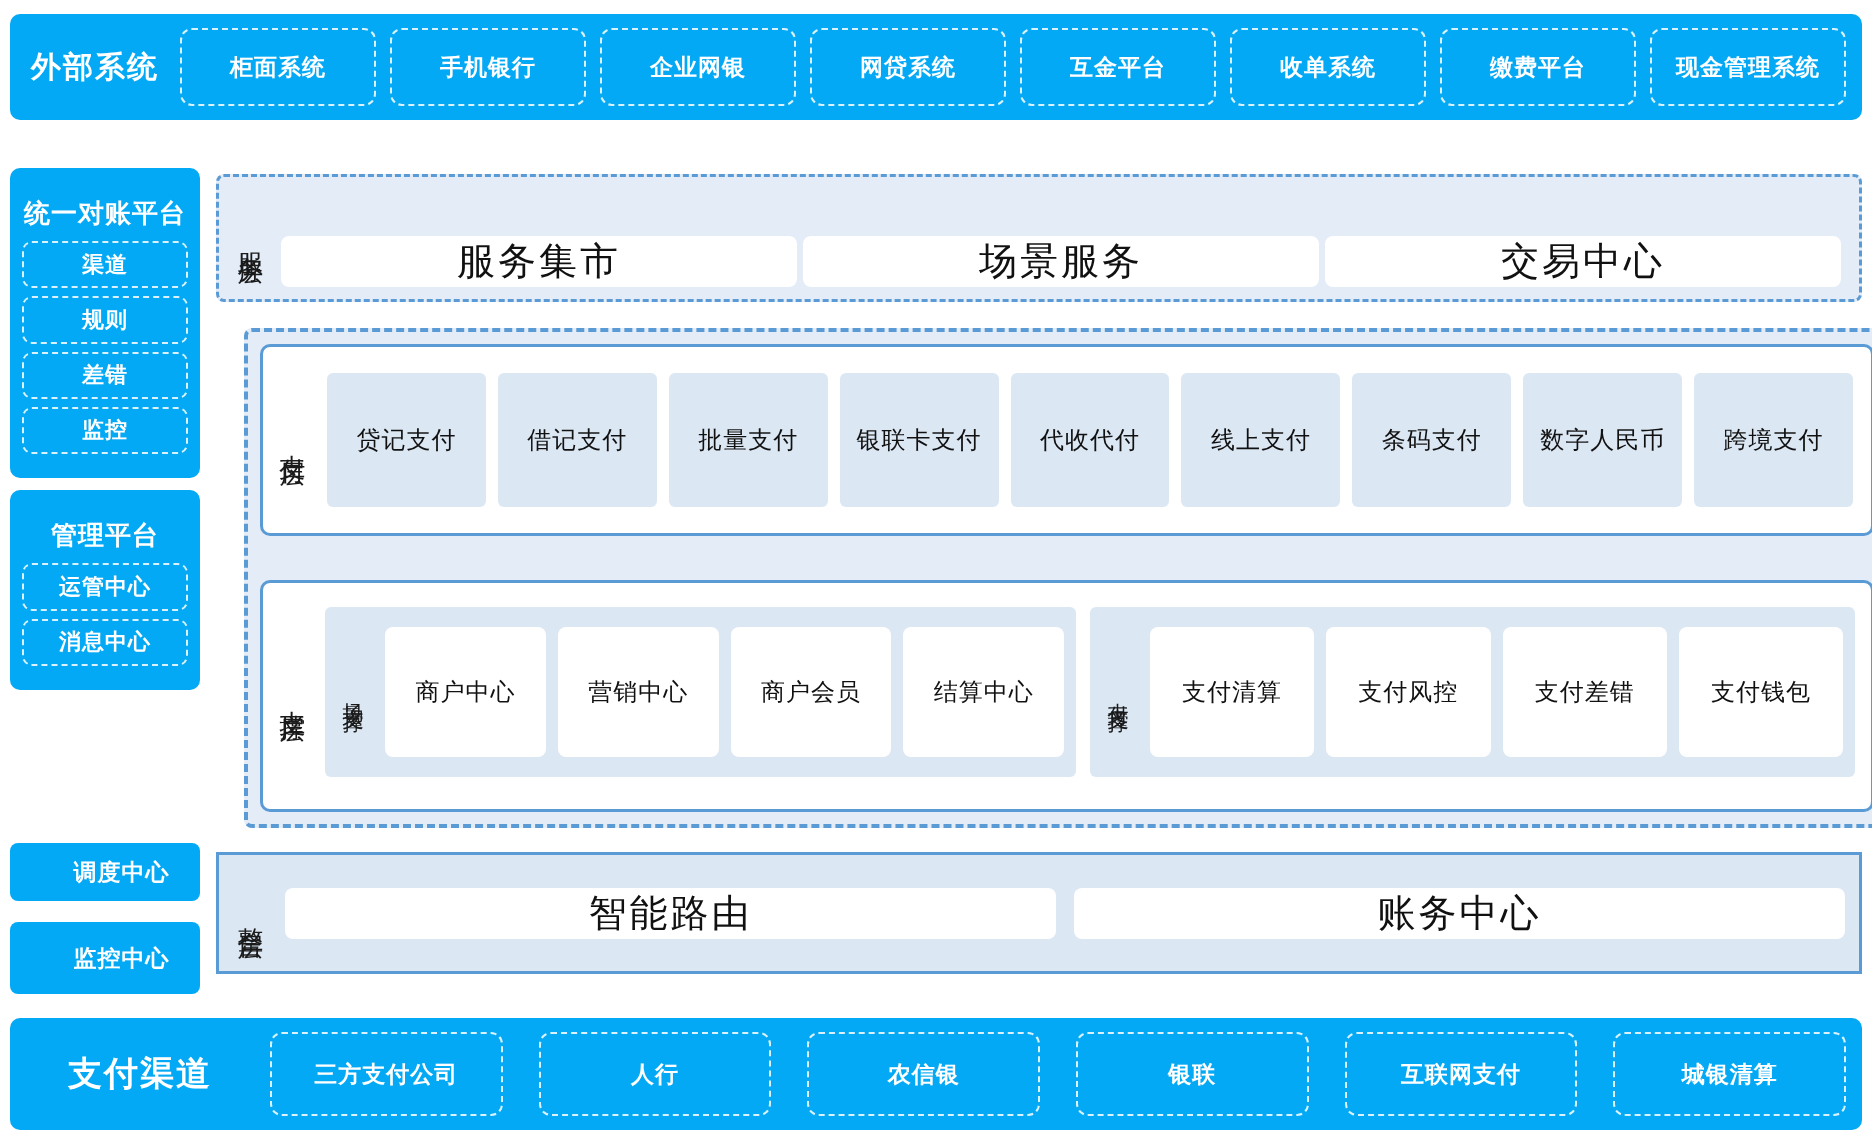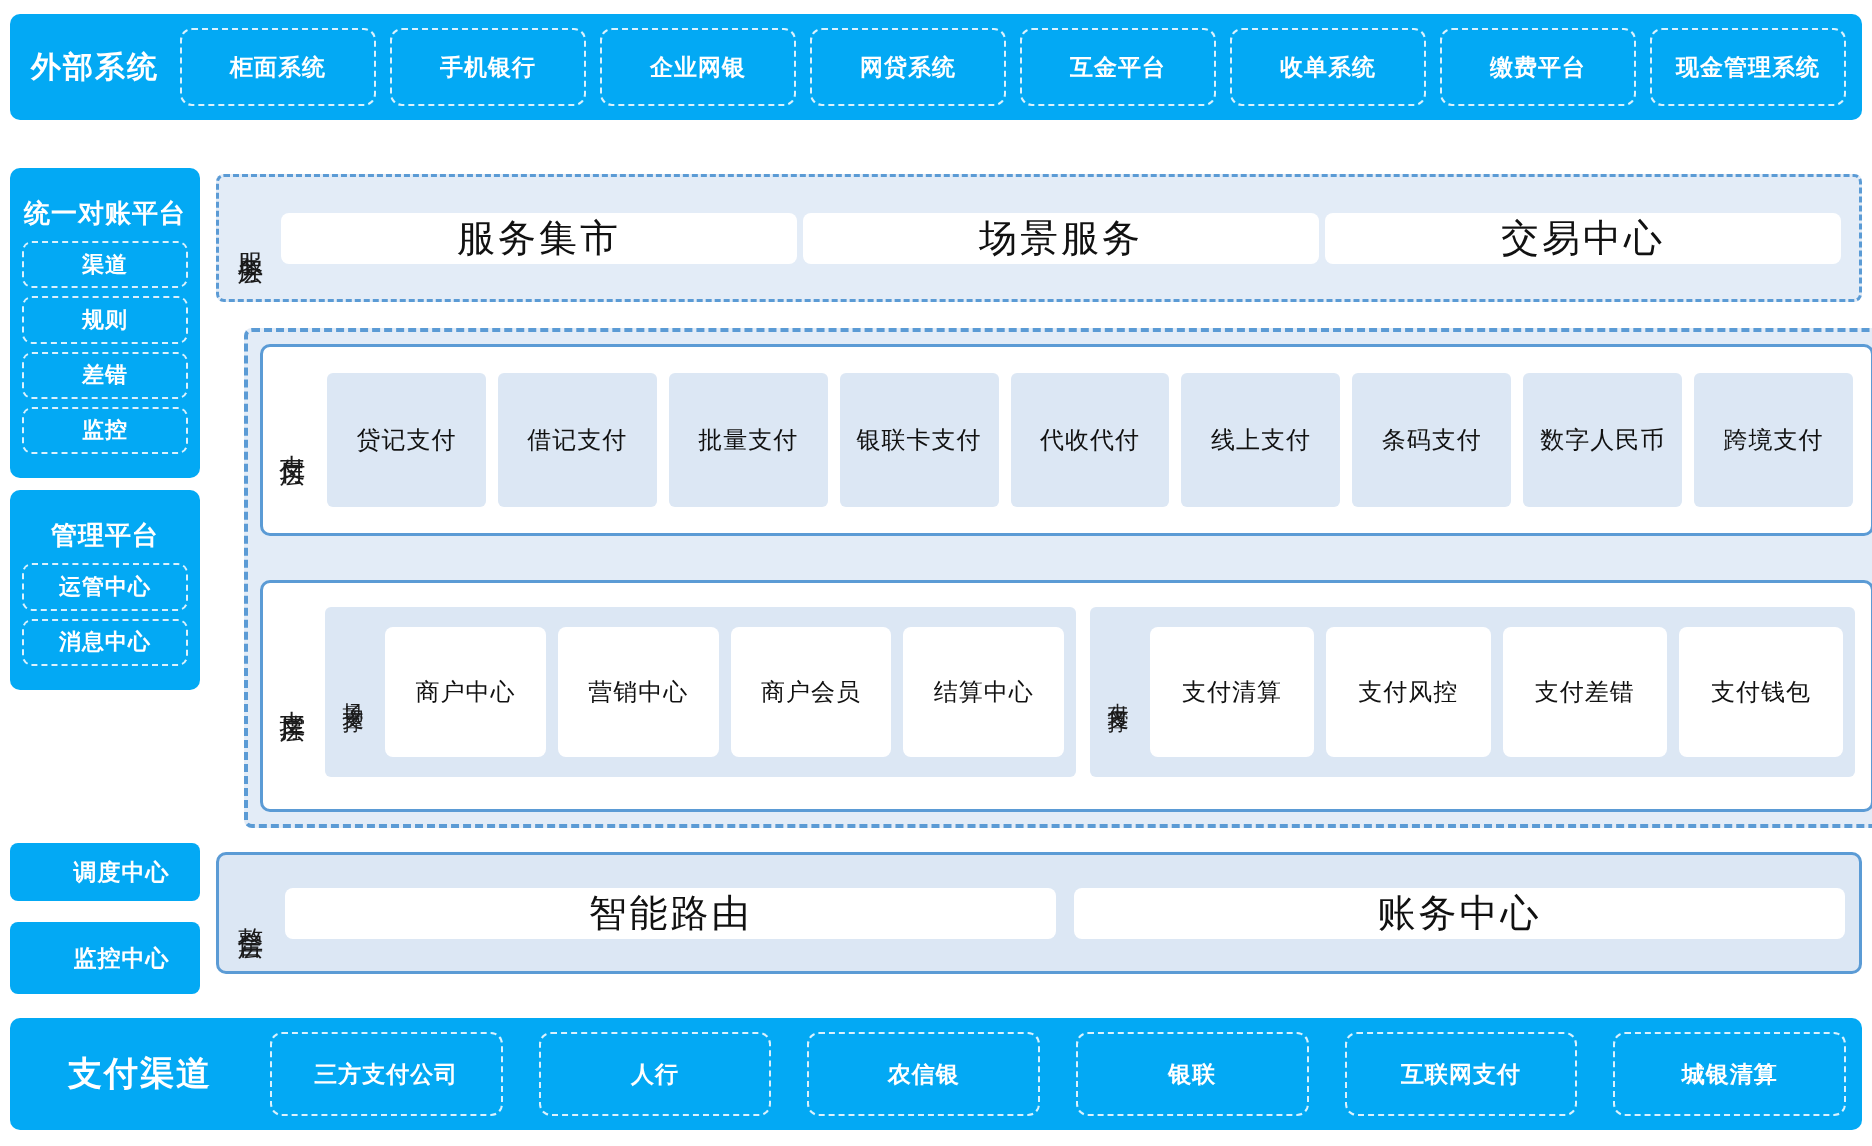--- a/index.html
+++ b/index.html
@@ -122,21 +122,21 @@
     flex-direction: column;
     justify-content: space-between;
     padding: 12px;
     gap: 12px;
     margin-left: 28px;
   }
   .layer-solid {
     position: absolute;
     background: #dce7f4;
     border: 3px solid #5b9bd5;
-    border-radius: 10px;
+    border-radius: 0;
     display: flex;
     align-items: center;
   }
 
   
   .vlabel {
     writing-mode: vertical-rl;
     text-orientation: upright;
     font-size: 26px;
     font-weight: 500;
@@ -289,21 +289,21 @@
     <div class="side-card-title">管理平台</div>
     <div class="side-chip" style="flex:1;">运管中心</div>
     <div class="side-chip" style="flex:1;">消息中心</div>
   </div>
 
   <div class="side-solo" style="left:10px; top:843px; width:190px; height:58px;">调度中心</div>
   <div class="side-solo" style="left:10px; top:922px; width:190px; height:72px;">监控中心</div>
 
   <div class="layer-dashdot" style="left:216px; top:174px; width:1646px; height:128px;">
     <div class="vlabel" style="width:62px; height:100%;">服务层</div>
-    <div style="display:flex; flex:1; gap:6px; height:100%; align-items:center; padding:12px 18px 12px 0;">
+    <div style="display:flex; flex:1; gap:6px; height:100%; align-items:flex-end; padding:12px 18px 12px 0;">
       <div class="white-card">服务集市</div>
       <div class="white-card">场景服务</div>
       <div class="white-card">交易中心</div>
     </div>
   </div>
 
   <div class="layer-dashed" style="left:216px; top:328px; width:1646px; height:500px;">
 
     <div class="inner-panel" style="flex:0 0 192px;">
       <div class="vlabel" style="width:58px; height:100%;">支付层</div>

